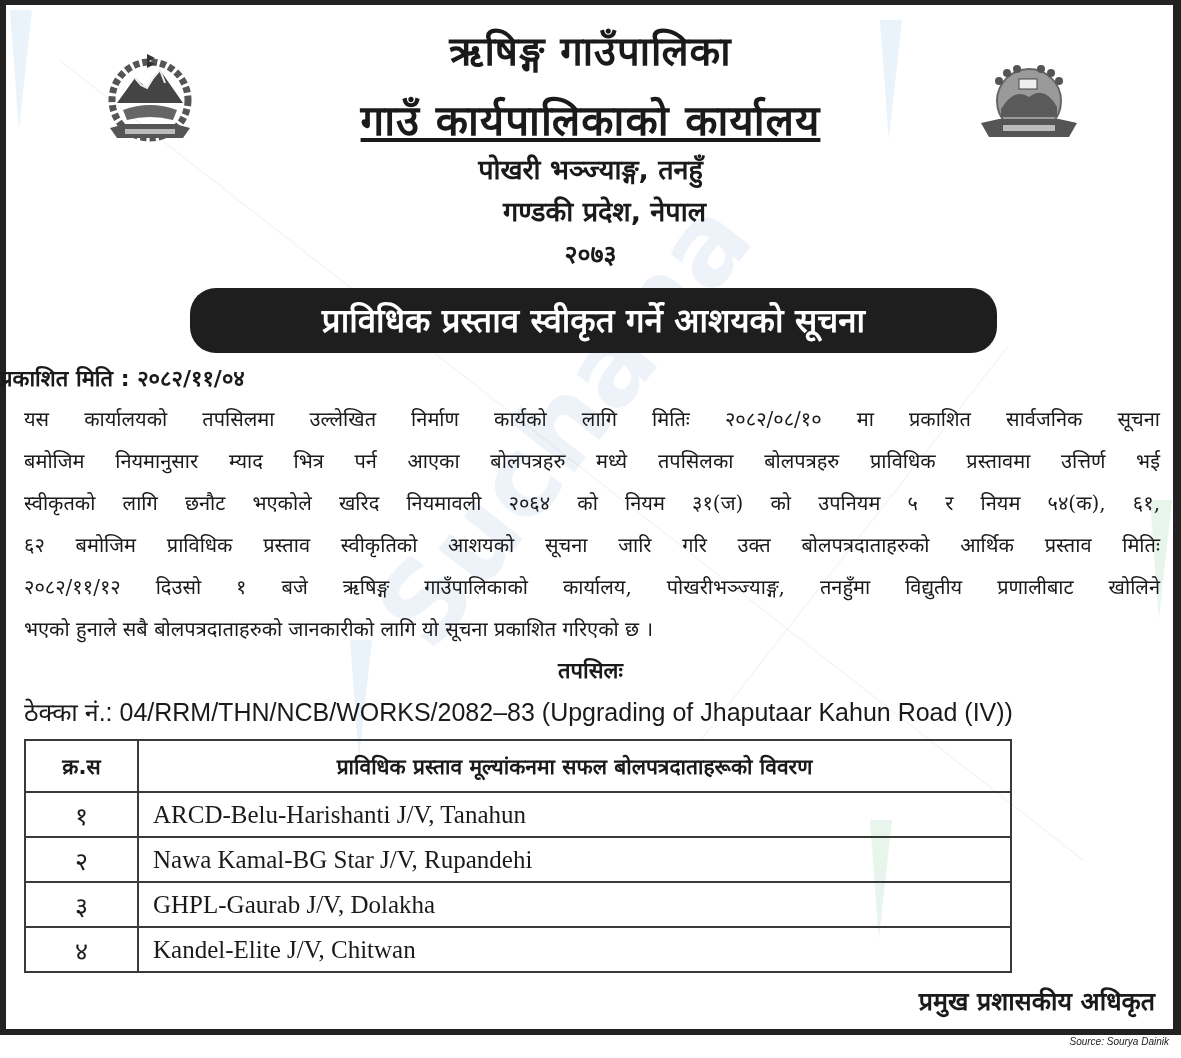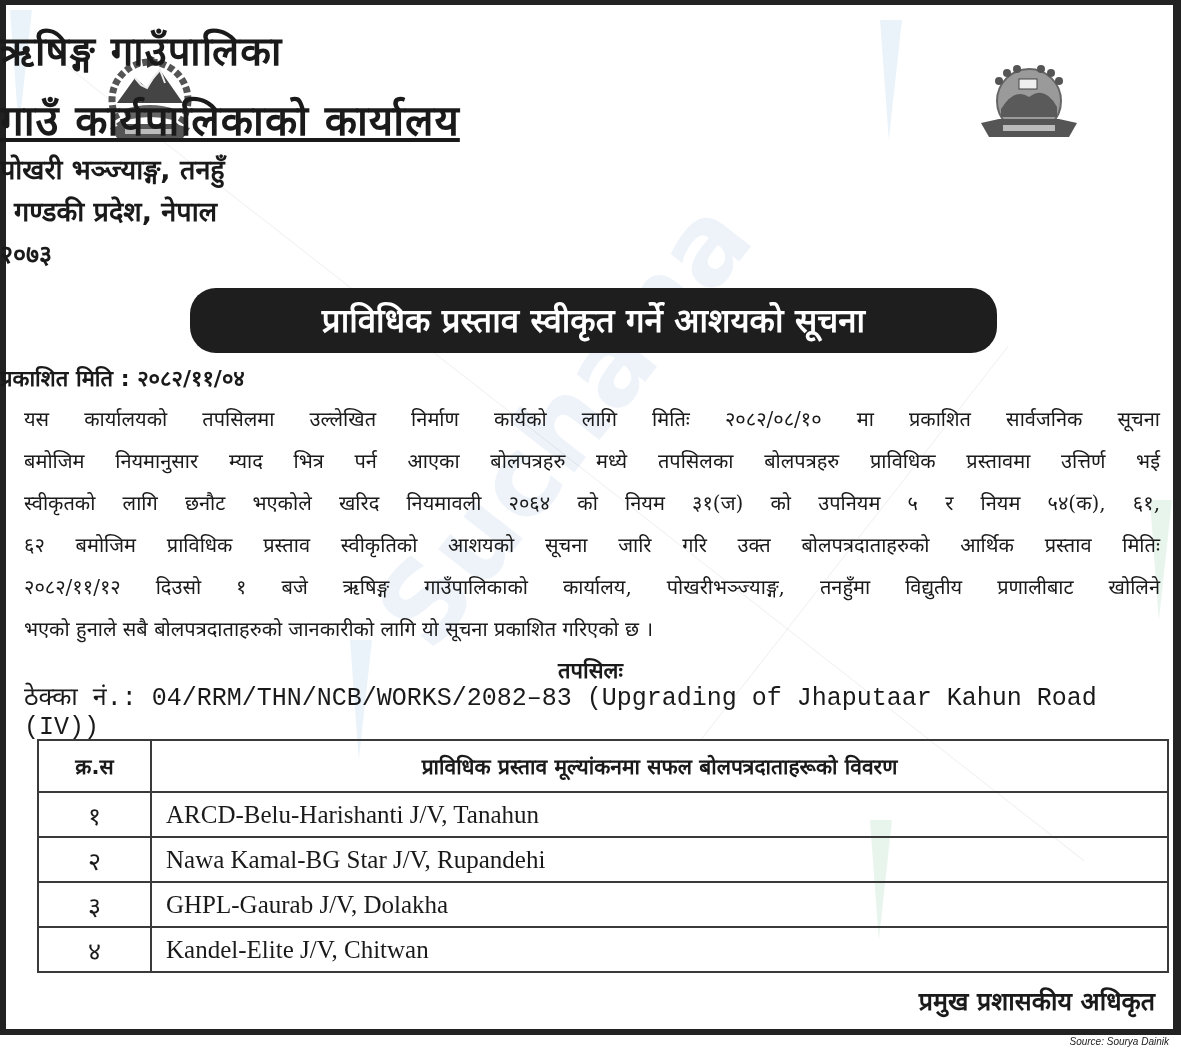--- a/index.html
+++ b/index.html
@@ -18,21 +18,21 @@
              font-family: "DejaVu Sans", sans-serif; }
   .wm-line { position: absolute; height: 1px; background: rgba(0,0,0,0.06); transform-origin: 0 0; }
   .wm-shard { position: absolute; width: 22px; height: 120px; background: rgba(140,190,230,0.18);
               clip-path: polygon(0 0, 100% 0, 40% 100%); }
   .wm-shard.green { background: rgba(120,200,150,0.18); }
 
   .emblem { position: absolute; }
   .emblem-left { left: 105px; top: 48px; width: 90px; height: 100px; }
   .emblem-right { left: 975px; top: 57px; width: 108px; height: 92px; }
 
-  .header { position: absolute; left: 0; width: 1181px; font-weight: bold; }
+  .header { position: absolute; left: 0; width: 1181px; text-align: center; font-weight: bold; }
   .h1 { top: 22px; font-size: 40px; letter-spacing: 1px; }
   .h2 { top: 90px; font-size: 42px; letter-spacing: 1px; text-decoration: underline; }
   .h3 { top: 150px; font-size: 27px; }
   .h4 { top: 192px; font-size: 27px; padding-left: 14px; }
   .h5 { top: 236px; font-size: 25px; }
 
   .banner { position: absolute; left: 190px; top: 288px; width: 807px; height: 65px;
             background: #1e1e1e; border-radius: 26px; color: #fff; text-align: center;
             font-size: 33px; font-weight: bold; line-height: 65px; }
 
@@ -40,25 +40,25 @@
               font-size: 22px; font-weight: bold; }
 
   .body-text { position: absolute; left: 24px; top: 398px; width: 1136px;
                font-family: "DejaVu Serif", serif; font-size: 20px; line-height: 42px;
                text-align: justify; text-align-last: left; }
   .body-line { display: block; text-align: justify; text-align-last: justify; white-space: nowrap; }
   .body-line.last { text-align-last: left; }
 
   .schedule-title { position: absolute; left: 0; width: 1181px; top: 654px; text-align: center;
                     font-size: 22px; font-weight: bold; }
-  .contract { position: absolute; left: 24px; top: 678px; font-family: Liberation Mono, monospace;
+  .contract { position: absolute; left: 24px; top: 694px; font-family: Liberation Sans, sans-serif;
               font-size: 25px; }
 
-  table.bidders { position: absolute; left: 24px; top: 739px; width: 1132px; border-collapse: collapse;
-                  font-family: "Liberation Serif", serif; margin-left: 13px; }
+  table.bidders { position: absolute; left: 24px; top: 739px; width: 988px; border-collapse: collapse;
+                  font-family: "Liberation Serif", serif; }
   table.bidders th, table.bidders td { border: 2px solid #3a3a3a; padding: 0; }
   table.bidders th { height: 50px; font-family: "DejaVu Sans", sans-serif; font-weight: bold; font-size: 21px; }
   table.bidders td { height: 43px; font-size: 25px; }
   .col-sn { width: 111px; text-align: center; }
   .col-name { text-align: left; padding-left: 14px !important; }
   th.col-name { text-align: center; padding-left: 0 !important; }
   td.col-sn { font-family: "DejaVu Sans", sans-serif; font-size: 20px; }
 
   .signature { position: absolute; right: 26px; top: 983px; font-size: 25px; font-weight: bold; }
   .source { position: absolute; right: 12px; top: 1036px; font-family: "Liberation Sans", sans-serif;

